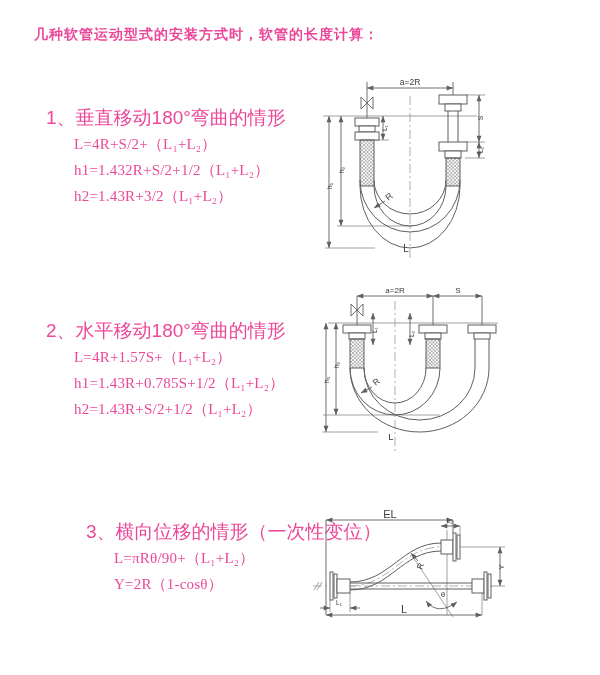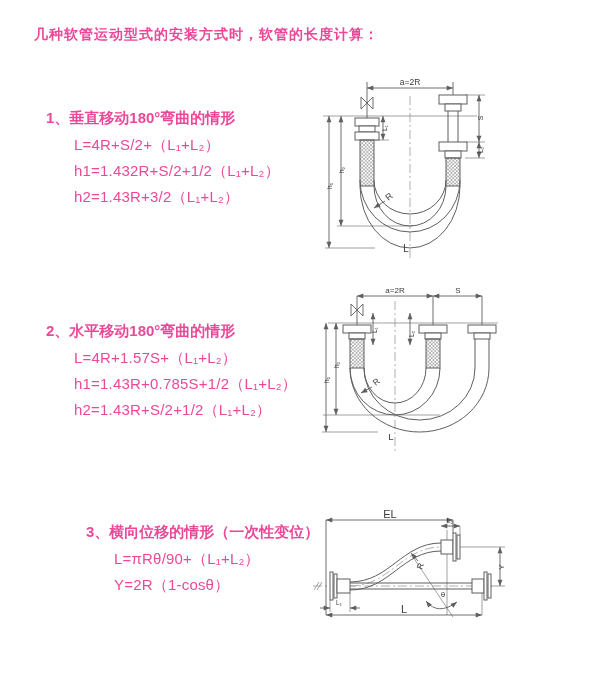--- a/index.html
+++ b/index.html
@@ -14,26 +14,27 @@
   .doc-title{
     position:absolute;left:34px;top:26px;
     font-size:14px;font-weight:600;letter-spacing:1px;
     white-space:nowrap;
   }
   .sec{position:absolute;left:46px;}
   .sec-1{top:108px;}
   .sec-2{top:321px;}
   .sec-3{top:522px;margin-left:40px;}
   .sec .heading{
-    font-size:15px;font-weight:700;white-space:nowrap;line-height:20px;
+    font-size:19px;font-weight:400;white-space:nowrap;line-height:20px;text-align:center;
   }
   .sec .formula{
     margin-left:28px;margin-top:7px;
     font-size:15px;font-weight:400;line-height:19px;white-space:nowrap;
     letter-spacing:0.2px;
+    font-family:Liberation Serif, serif;
   }
   .diag{position:absolute;}
   .d1{left:315px;top:68px;}
   .d2{left:318px;top:283px;}
   .d3{left:310px;top:505px;}
   .ln{stroke:#5f5f5f;stroke-width:0.9;fill:none;}
   .thin{stroke:#787878;stroke-width:0.7;fill:none;}
   .cl{stroke:#8c8c8c;stroke-width:0.7;stroke-dasharray:9 3 2 3;fill:none;}
   .tube{stroke:#5f5f5f;stroke-width:1;fill:none;}
   .fit{fill:#ffffff;stroke:#5f5f5f;stroke-width:1;}

